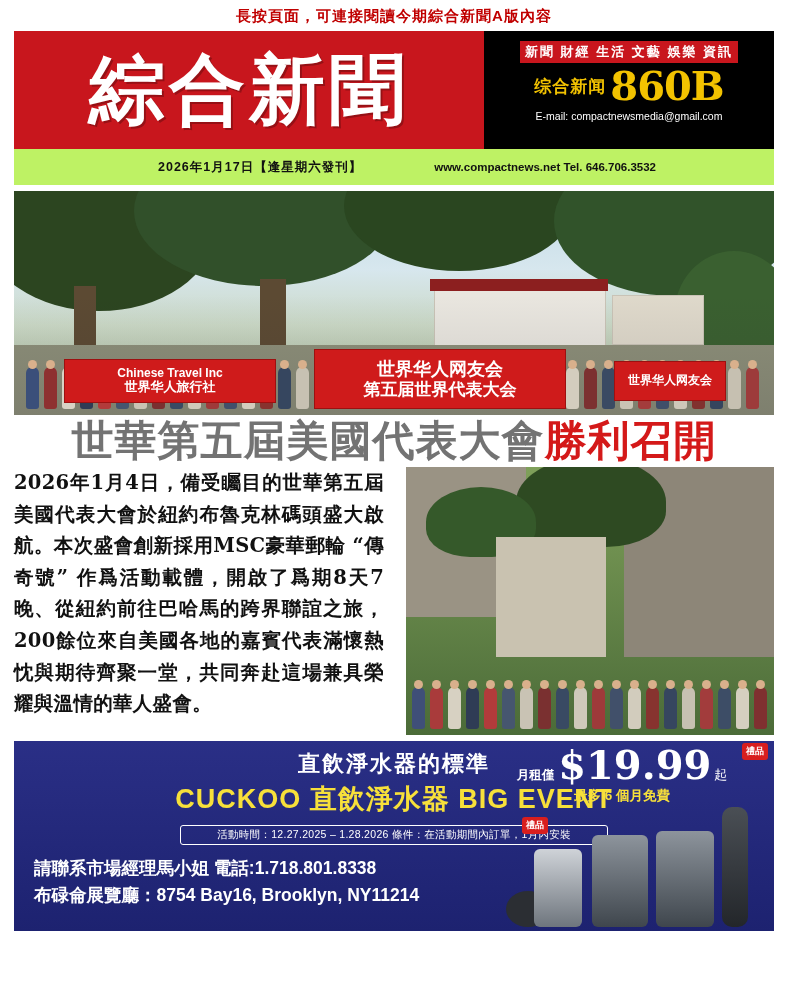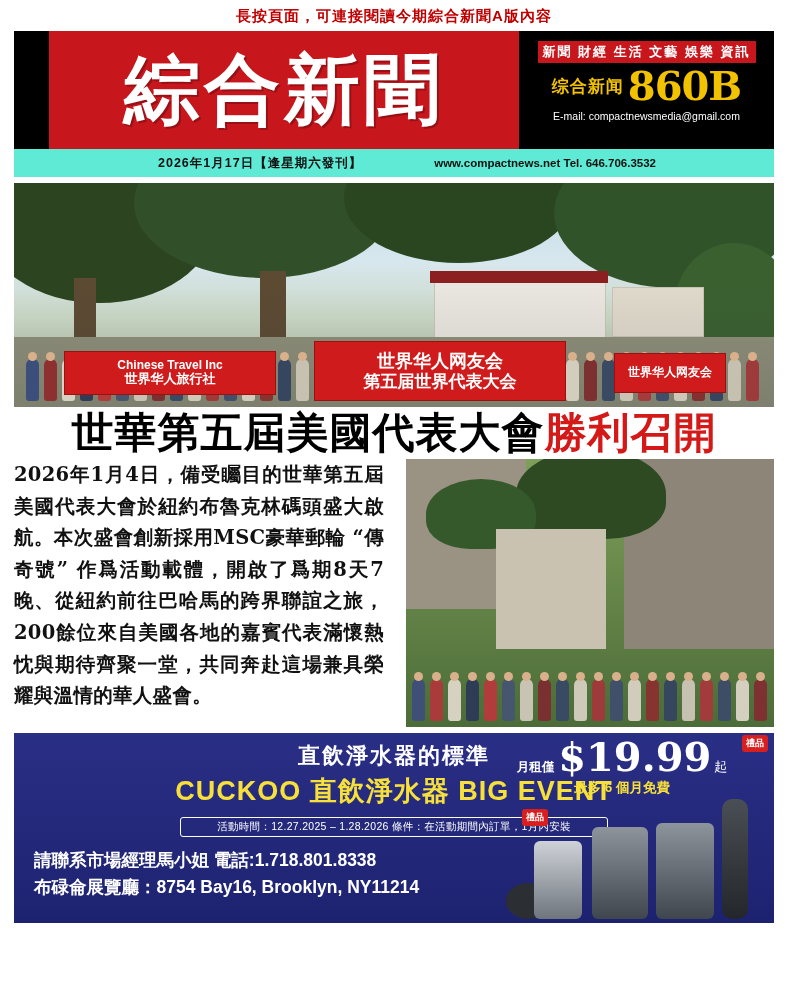--- a/index.html
+++ b/index.html
@@ -21,21 +21,20 @@
     letter-spacing:1px;
     padding:7px 0 5px 0;
   }
 
   
   .masthead{
     margin:0 14px;
     height:118px;
     display:flex;
     background:#000;
-    padding-left:35px;
   }
   .mast-left{
     width:470px;
     background:#c8161d;
     position:relative;
     display:flex;
     align-items:center;
     justify-content:center;
   }
   .mast-title{
@@ -97,22 +96,22 @@
   .cn-mail{
     text-align:center;
     font-size:10.5px;
     color:#ffffff;
     margin-top:4px;
   }
 
   
   .datebar{
     margin:0 14px;
-    height:28px;
-    background:#5eead4;
+    height:36px;
+    background:#bef264;
     display:flex;
     align-items:center;
     justify-content:center;
     gap:28px;
     font-size:12.5px;
     color:#111;
     padding-left:26px;
   }
   .datebar .d1{font-weight:bold;letter-spacing:1px;}
   .datebar .d2{font-weight:bold;font-size:11.5px;margin-left:44px;}
@@ -146,21 +145,21 @@
   .headline{
     margin:4px 14px 0 14px;
     text-align:center;
     font-family:"DejaVu Serif", serif;
     font-weight:bold;
     font-size:42px;
     letter-spacing:1px;
     line-height:1.05;
     white-space:nowrap;
   }
-  .headline .blk{color:#000000;font-family:Liberation Serif, serif;}
+  .headline .blk{color:#737373;font-family:Liberation Serif, serif;}
   .headline .red{color:#d41919;}
 
   
   .article{
     margin:4px 14px 0 14px;
     display:flex;
     gap:22px;
     height:268px;
   }
   .article-text{

